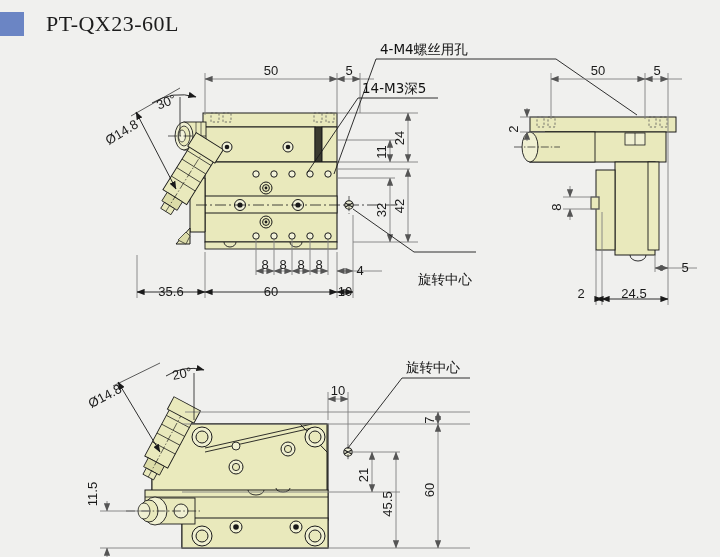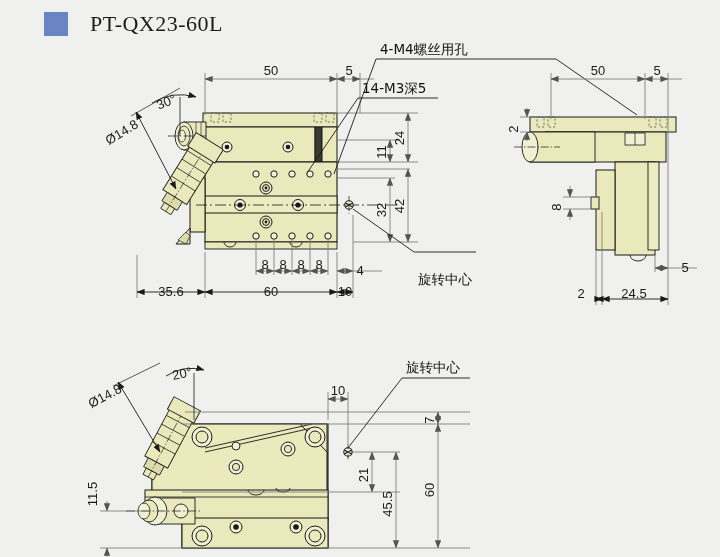--- a/index.html
+++ b/index.html
@@ -18,21 +18,20 @@
     width: 720px; height: 557px;
     background: #f0f0ee;
   }
   
   #header {
     position: absolute;
     left: 0; top: 0;
     width: 720px; height: 48px;
     display: flex;
     align-items: center;
-    padding-left: 44px;
   }
   #logo-square {
     width: 24px; height: 24px;
     background: #6b85c4;
     flex: 0 0 auto;
   }
   #title-text {
     margin-left: 22px;
     font-size: 22px;
     letter-spacing: 0.5px;

